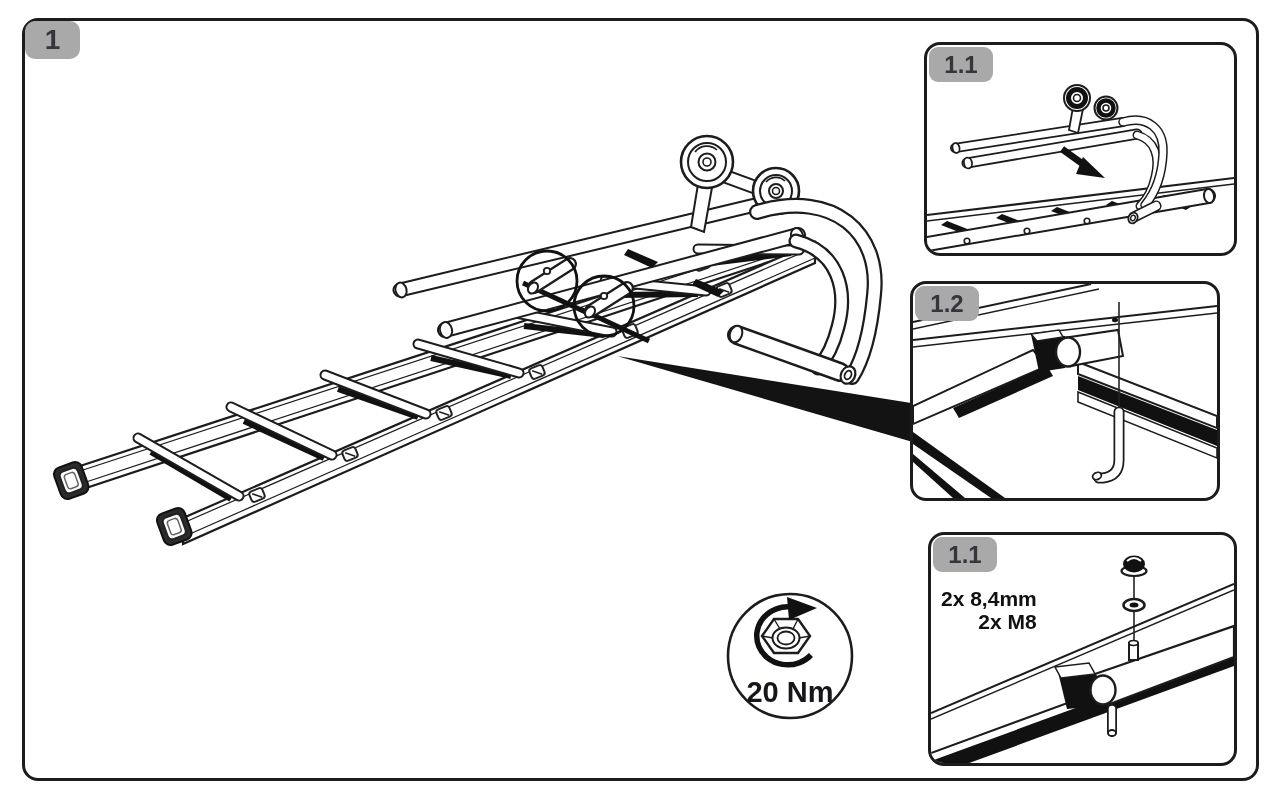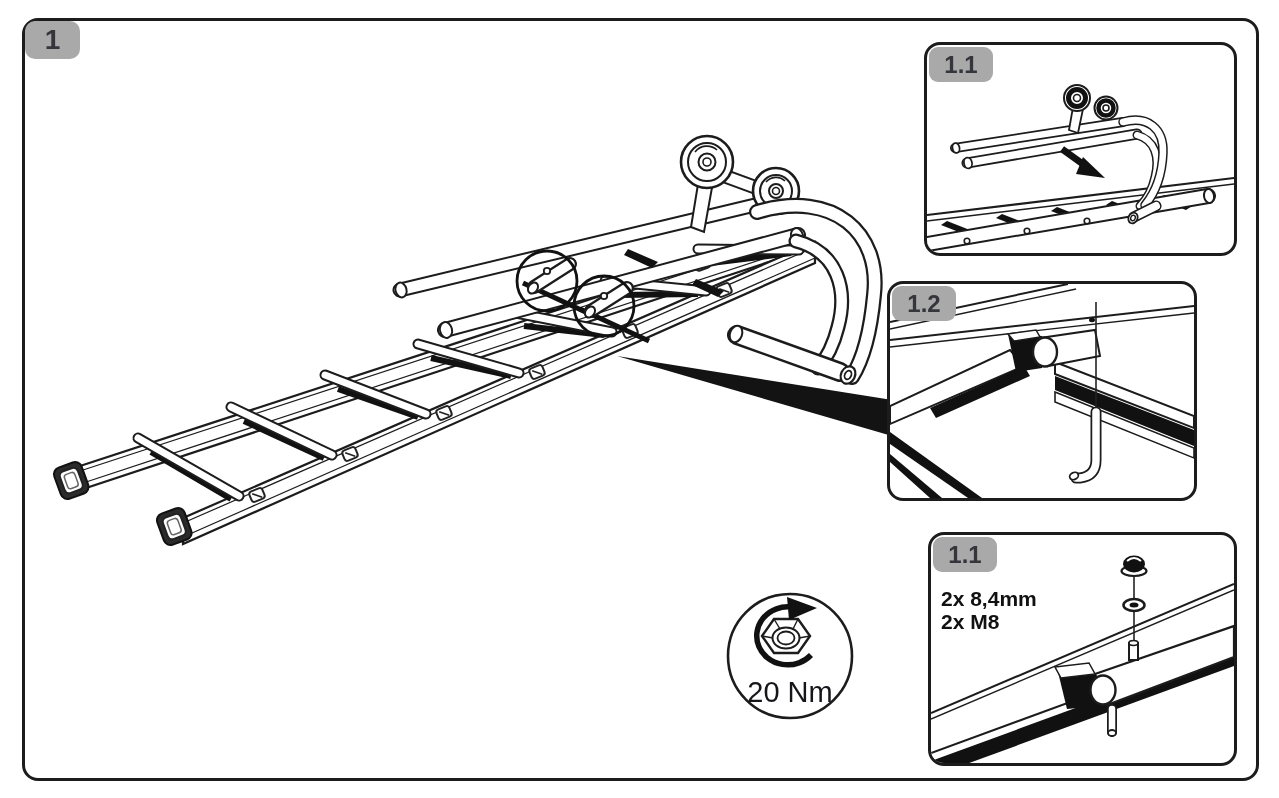--- a/index.html
+++ b/index.html
@@ -15,32 +15,32 @@
     position:absolute;background:#a9a9a9;color:#35353c;font-weight:bold;
     display:flex;align-items:center;justify-content:center;border-radius:10px;
     letter-spacing:0px;
   }
   #badge-main{left:25px;top:21px;width:55px;height:38px;font-size:28px;}
   .panel{
     position:absolute;background:#ffffff;border:3px solid #1c1c1c;border-radius:16px;
     box-sizing:border-box;overflow:hidden;
   }
   #panel-1-1{left:924px;top:42px;width:313px;height:214px;}
-  #panel-1-2{left:887px;top:281px;width:310px;height:220px;}
+  #panel-1-2{left:910px;top:281px;width:310px;height:220px;}
   #panel-1-3{left:928px;top:532px;width:309px;height:234px;}
   .panel .badge{left:2px;top:2px;width:64px;height:35px;font-size:24px;border-radius:9px;}
   .panel svg{position:absolute;left:0;top:0;}
   #main-art{position:absolute;left:0;top:0;}
   #parts-text{
     position:absolute;left:10px;top:52px;font-weight:bold;font-size:21px;
-    color:#111111;line-height:23px;z-index:5;white-space:nowrap;
+    color:#111111;line-height:23px;z-index:5;white-space:nowrap;text-align:right;
   }
   #torque-label{
     position:absolute;left:729px;top:676px;width:122px;text-align:center;
-    font-size:29px;color:#15151a;z-index:4;
+    font-size:29px;color:#15151a;z-index:4;font-weight:bold;
   }
 </style>
 </head>
 <body>
 
 <div class="page">
 
   <div class="main-frame"></div>
 
   <svg id="main-art" width="1279" height="798" viewBox="0 0 1279 798">

